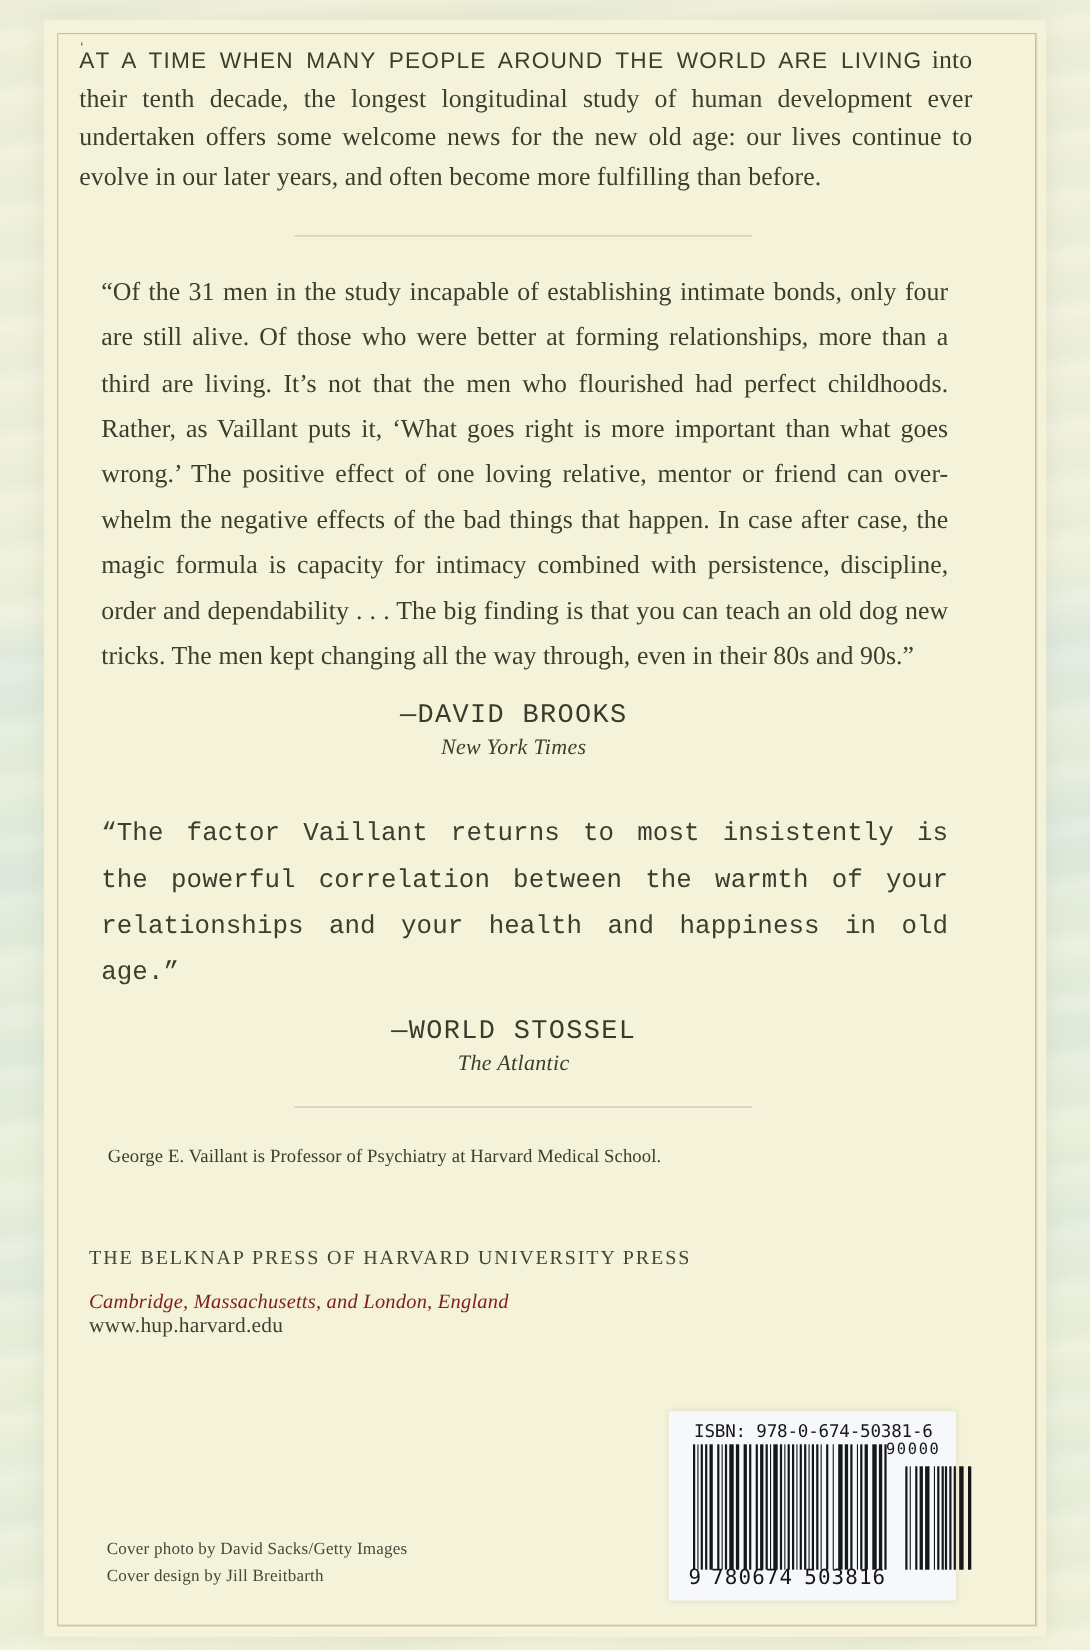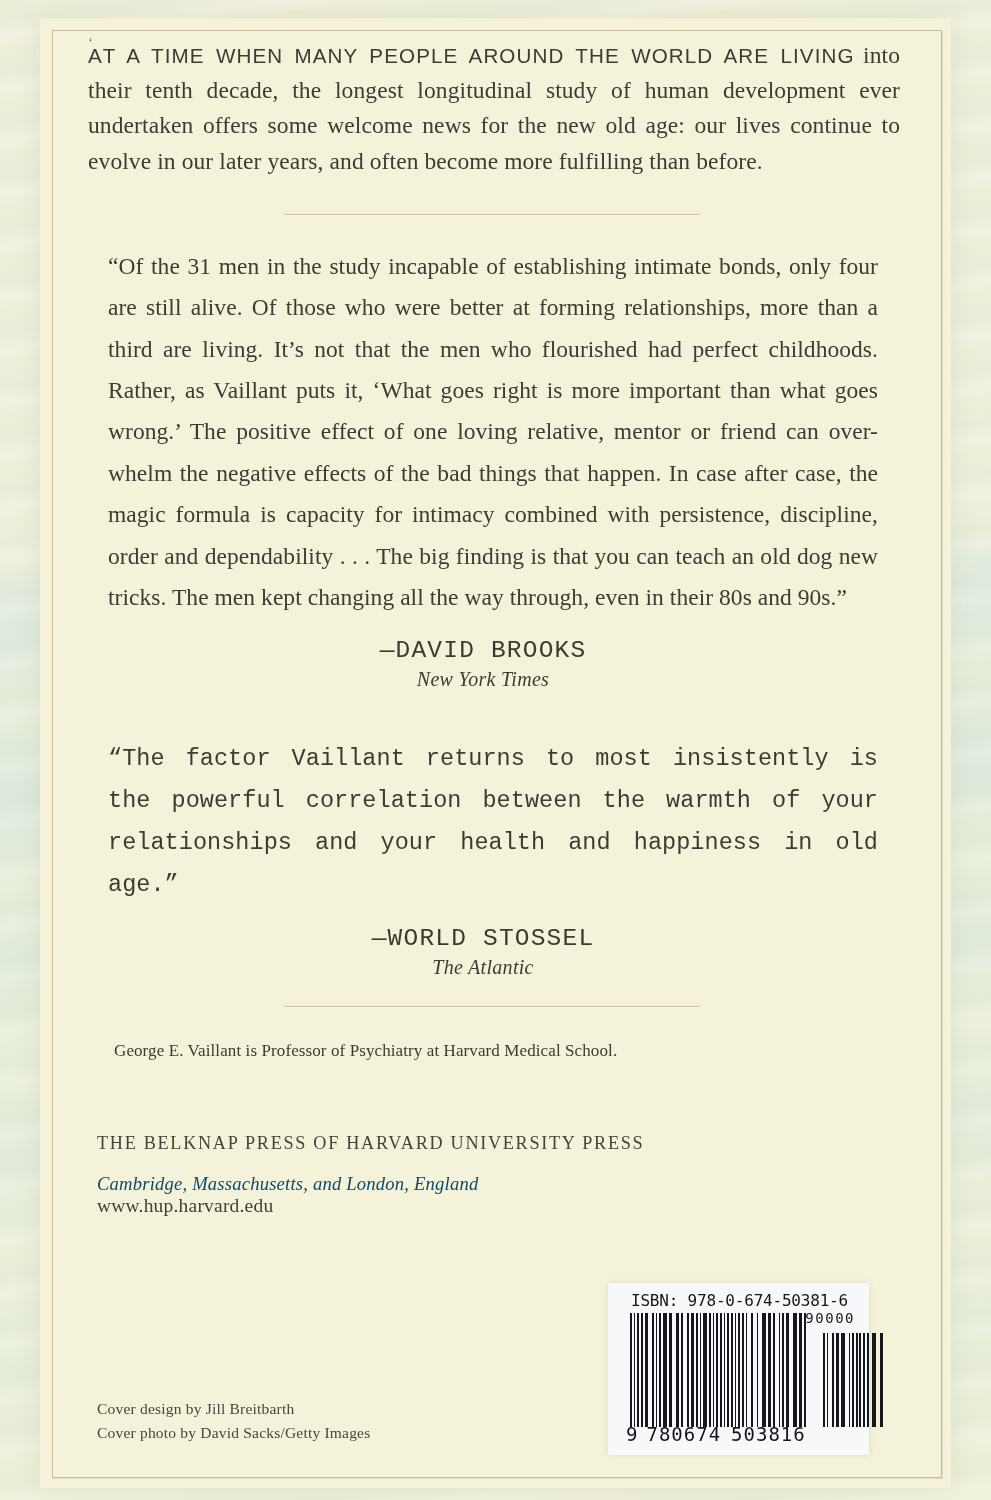--- a/index.html
+++ b/index.html
@@ -70,21 +70,21 @@
     width: 888px;
     height: 1446px;
     border: 1px solid #c9bc9a;
     box-shadow: 1px 1px 0 rgba(190,175,140,0.35);
     pointer-events: none;
   }
 
   
   .content {
     position: absolute;
-    left: 88px;
+    left: 72px;
     top: 38px;
     width: 812px;
     color: #3c3d2f;
   }
 
   .lede {
     font-size: 23.5px;
     line-height: 35.2px;
     text-align: justify;
     text-justify: inter-word;
@@ -175,21 +175,21 @@
   .imprint .press {
     font-size: 18.2px;
     letter-spacing: 1.7px;
     color: #44453a;
     white-space: nowrap;
   }
   .imprint .place {
     font-style: italic;
     font-size: 18.6px;
     margin-top: 19px;
-    color: #0c4a6e;
+    color: #7f1d1d;
     letter-spacing: .2px;
   }
   .imprint .url {
     font-size: 19.5px;
     color: #3f4033;
     letter-spacing: .2px;
   }
 
   .credits {
     position: absolute;
@@ -305,22 +305,22 @@
 
     <div class="imprint">
       <div class="press">THE BELKNAP PRESS OF HARVARD UNIVERSITY PRESS</div>
       <div class="place">Cambridge, Massachusetts, and London, England</div>
       <div class="url">www.hup.harvard.edu</div>
     </div>
 
   </div>
 
   <div class="credits">
+    <div>Cover photo by David Sacks/Getty Images</div>
     <div>Cover design by Jill Breitbarth</div>
-    <div>Cover photo by David Sacks/Getty Images</div>
   </div>
 
   <div class="barcode-box">
     <div class="barcode-isbn">ISBN: 978-0-674-50381-6</div>
     <div class="supp-digits">90000</div>
     <div class="bars-main">
         <i style="left: 0px; width: 1.83px;"></i>
         <i style="left: 3.67px; width: 1.83px;"></i>
         <i style="left: 7.33px; width: 1.83px;"></i>
         <i style="left: 11px; width: 1.83px;"></i>

